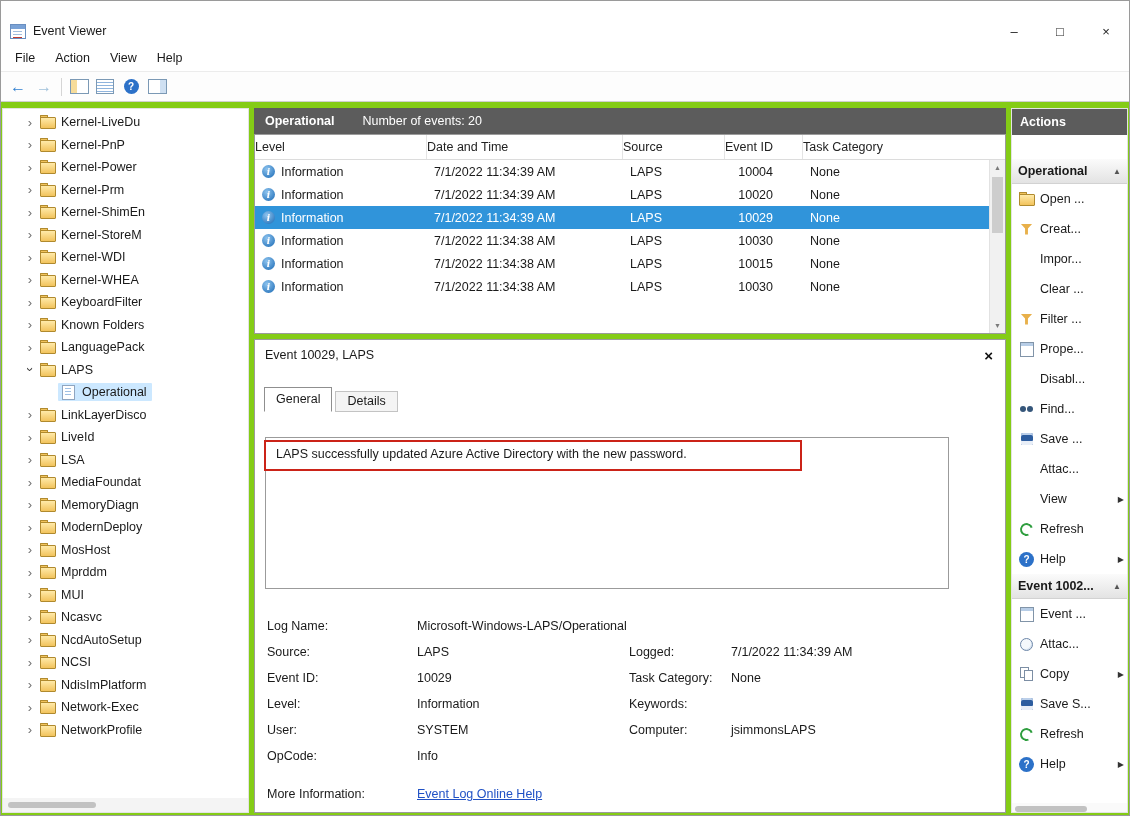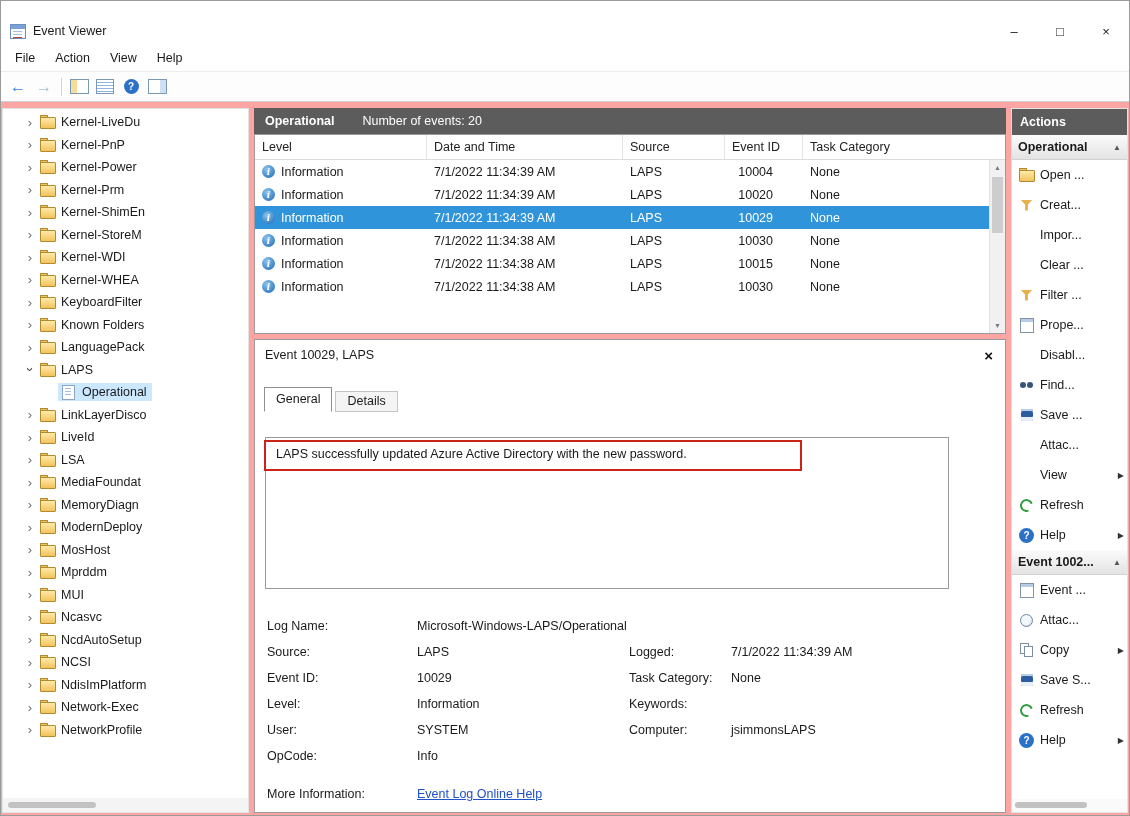--- a/index.html
+++ b/index.html
@@ -29,21 +29,21 @@
   .back-icon { color:#2f7fd0; font-weight:bold; font-size:16px; }
   .back-icon::before { content:"←"; }
   .forward-icon { color:#9fc0da; font-weight:bold; font-size:16px; }
   .forward-icon::before { content:"→"; }
   .console-tree-icon::before { content:""; width:17px; height:13px; border:1px solid #7b99b5; background:linear-gradient(90deg,#f6dc9a 0 6px,#fff 6px); display:block; }
   .export-list-icon::before { content:""; width:16px; height:13px; border:1px solid #7b99b5; background:repeating-linear-gradient(180deg,#fff 0 2px,#8fb4dd 2px 3px); display:block; }
   .tb-ico.help-icon::before, .act-ico.help-icon::before { content:"?"; width:15px; height:15px; border-radius:50%; background:#2c71c8; color:#fff; font-weight:bold; font-size:10px; display:flex; align-items:center; justify-content:center; }
   .action-pane-icon::before { content:""; width:17px; height:13px; border:1px solid #7b99b5; background:linear-gradient(270deg,#cfe0f2 0 6px,#fff 6px); display:block; }
 
   
-  .main { flex:1; display:flex; gap:5px; background:#fca5a5; padding:6px 1px 2px 1px; min-height:0; }
+  .main { flex:1; display:flex; gap:5px; background:#84cc16; padding:6px 1px 2px 1px; min-height:0; }
 
   
   .tree { width:247px; background:#fff; border:1px solid #e3e3e3; position:relative; overflow:hidden; padding-top:2px; flex:none; }
   .tree-item { display:flex; align-items:center; height:22.5px; padding-left:20px; white-space:nowrap; }
   .tree-item.child { padding-left:41px; }
   .chevron { width:14px; flex:none; display:flex; align-items:center; justify-content:center; color:#707070; font-size:13px; }
   .chevron::before { content:"\203A"; }
   .chevron.expanded { transform:rotate(90deg); color:#3c3c3c; }
   .chevron.leaf::before { content:""; }
   .tree-sel { display:flex; align-items:center; padding:1px 5px 1px 2px; border-radius:1px; }
@@ -55,21 +55,21 @@
   .log-icon::after { content:""; position:absolute; left:5px; top:4px; width:6px; height:8px; background:repeating-linear-gradient(180deg,#9fc0e4 0 1px,transparent 1px 3px); }
   .tree-hscroll { position:absolute; bottom:0; left:0; right:0; height:14px; background:#f4f4f4; }
   .th-thumb { position:absolute; left:5px; top:4px; width:88px; height:6px; background:#c2c2c2; border-radius:3px; }
 
   
   .center { flex:1; display:flex; flex-direction:column; min-width:0; }
   .events-header-bar { height:26px; background:#5c5c5c; color:#fff; display:flex; align-items:center; padding:0 11px; flex:none; }
   .ev-title { font-weight:bold; margin-right:28px; }
   .events-list { height:200px; border:1px solid #9b9b9b; background:#fff; position:relative; overflow:hidden; flex:none; }
   .cols-row { display:flex; height:25px; border-bottom:1px solid #dcdcdc; align-items:stretch; }
-  .col-h { display:flex; align-items:center; padding-left:7px; border-right:1px solid #e4e4e4; color:#222; }
+  .col-h { display:flex; align-items:center; border-right:1px solid #e4e4e4; color:#222; }
   .w-level { width:172px; } .w-date { width:196px; } .w-source { width:102px; } .w-id { width:78px; } .w-task { flex:1; border-right:none; }
   .rows { margin-right:16px; }
   .event-row { display:flex; height:23px; align-items:center; }
   .event-row.selected { background:#3094da; color:#fff; }
   .cell { display:flex; align-items:center; padding-left:7px; overflow:hidden; white-space:nowrap; }
   .cell-id { justify-content:flex-end; padding-right:30px; }
   .info-icon { width:13px; height:13px; border-radius:50%; background:radial-gradient(circle at 38% 32%,#8ec4ef,#1767b3); margin-right:6px; position:relative; flex:none; }
   .info-icon::before { content:"i"; position:absolute; inset:0; display:flex; align-items:center; justify-content:center; color:#fff; font:italic bold 9px "DejaVu Serif",serif; }
   .events-vscroll { position:absolute; top:25px; right:0; bottom:0; width:16px; background:#f1f1f1; border-left:1px solid #e2e2e2; }
   .vs-up, .vs-down { position:absolute; left:0; right:0; text-align:center; font-size:7px; color:#7a7a7a; }
@@ -86,21 +86,21 @@
   .message-box { margin:13px 56px 0 10px; height:152px; border:1px solid #9b9b9b; padding:9px 10px; position:relative; flex:none; }
   .annotation-box { position:absolute; left:-2px; top:2px; width:538px; height:31px; border:2px solid #cb2318; pointer-events:none; }
   .fields { margin:16px 10px 0 12px; }
   .fields.more { margin-top:0; }
   .field-row { display:flex; margin-bottom:10px; line-height:16px; }
   .fl1 { width:150px; flex:none; } .fv1 { width:212px; flex:none; white-space:nowrap; }
   .fl2 { width:102px; flex:none; } .fv2 { flex:1; }
   .link { color:#2051c5; text-decoration:underline; cursor:pointer; }
 
   
-  .actions-panel { width:117px; background:#fff; border:1px solid #e3e3e3; display:flex; flex-direction:column; flex:none; }
+  .actions-panel { width:117px; background:#fff; border:1px solid #e3e3e3; display:flex; flex-direction:column; flex:none;gap:24px; }
   .actions-title-bar { height:26px; background:#5c5c5c; color:#fff; font-weight:bold; display:flex; align-items:center; padding-left:8px; flex:none; }
   .section-header { height:25px; background:linear-gradient(#fbfbfb,#e3e3e3); border-bottom:1px solid #d2d2d2; display:flex; align-items:center; padding:0 6px; font-weight:bold; }
   .sec-arrow { margin-left:auto; font-size:8px; color:#555; }
   .action-item { height:30px; display:flex; align-items:center; padding:0 3px 0 6px; }
   .act-ico { width:17px; height:16px; margin-right:5px; display:flex; align-items:center; justify-content:center; position:relative; flex:none; }
   .act-label { flex:1; white-space:nowrap; overflow:hidden; }
   .act-sub { width:10px; font-size:8px; color:#333; visibility:hidden; text-align:right; }
   .act-sub.show { visibility:visible; }
   .create-view-icon::before, .filter-icon::before { content:""; width:12px; height:11px; background:#e8b04a; clip-path:polygon(0 0,100% 0,62% 45%,62% 100%,38% 100%,38% 45%); display:block; }
   .properties-icon::before, .event-properties-icon::before { content:""; width:12px; height:13px; background:#fff; border:1px solid #8194a8; box-shadow:inset 0 3px 0 #b7cde6; display:block; }

